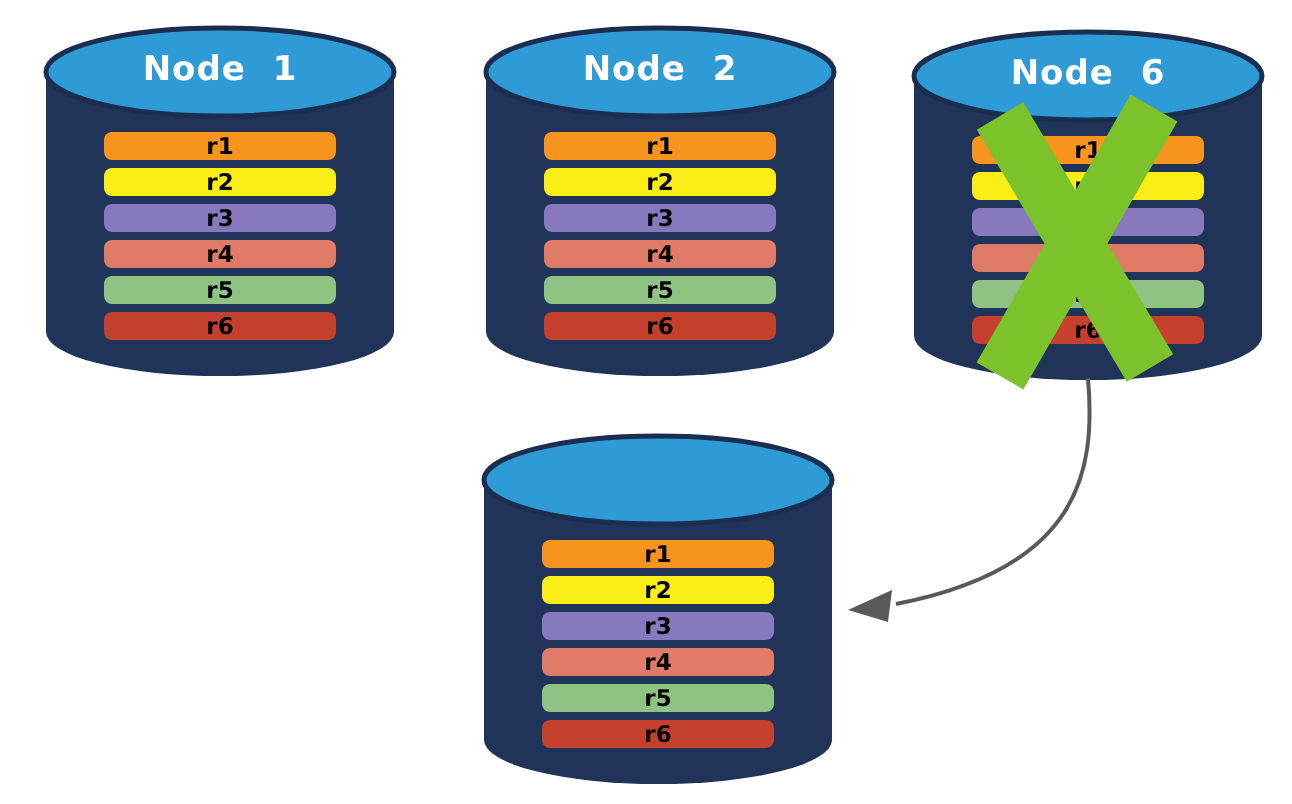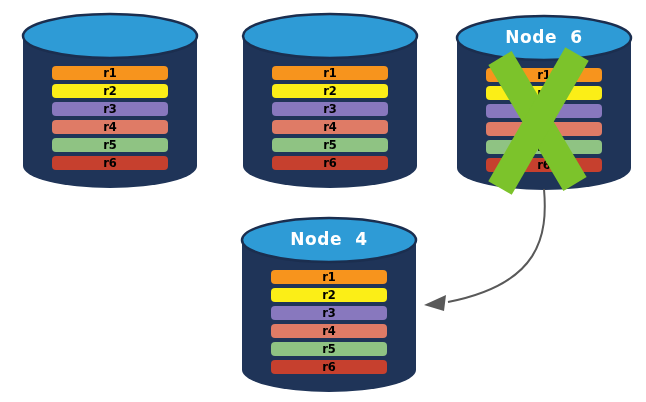--- a/index.html
+++ b/index.html
@@ -31,36 +31,38 @@
 <body>
 
 <div class="canvas" style="--cyl-body: #1F3458; --cyl-top: #2E9BD6; --cyl-outline: #1B2E4F; --x-color: #7CC32B; --arrow-color: #595959; --title-color: #FFFFFF; --bar-text: #000000;">
 
   <div class="node" style="left:20px;top:6px">
     <svg class="cyl" width="180" height="184" viewBox="0 0 180 184">
       <ellipse class="cyl-bottom" cx="90" cy="160" rx="87" ry="22"></ellipse>
       <rect class="cyl-side" x="3" y="30" width="174" height="130"></rect>
       <ellipse class="cyl-top" cx="90" cy="30" rx="87" ry="22"></ellipse>
     </svg>
+    <div class="node-title">Node 1</div>
     <div class="bars">
       <div class="bar" style="background: rgb(247, 148, 29);"><span>r1</span></div>
       <div class="bar" style="background: rgb(251, 238, 23);"><span>r2</span></div>
       <div class="bar" style="background: rgb(136, 120, 190);"><span>r3</span></div>
       <div class="bar" style="background: rgb(223, 123, 102);"><span>r4</span></div>
       <div class="bar" style="background: rgb(143, 195, 131);"><span>r5</span></div>
       <div class="bar" style="background: rgb(198, 64, 46);"><span>r6</span></div>
     </div>
   </div>
 
   <div class="node" style="left:240px;top:6px">
     <svg class="cyl" width="180" height="184" viewBox="0 0 180 184">
       <ellipse class="cyl-bottom" cx="90" cy="160" rx="87" ry="22"></ellipse>
       <rect class="cyl-side" x="3" y="30" width="174" height="130"></rect>
       <ellipse class="cyl-top" cx="90" cy="30" rx="87" ry="22"></ellipse>
     </svg>
+    <div class="node-title">Node 2</div>
     <div class="bars">
       <div class="bar" style="background: rgb(247, 148, 29);"><span>r1</span></div>
       <div class="bar" style="background: rgb(251, 238, 23);"><span>r2</span></div>
       <div class="bar" style="background: rgb(136, 120, 190);"><span>r3</span></div>
       <div class="bar" style="background: rgb(223, 123, 102);"><span>r4</span></div>
       <div class="bar" style="background: rgb(143, 195, 131);"><span>r5</span></div>
       <div class="bar" style="background: rgb(198, 64, 46);"><span>r6</span></div>
     </div>
   </div>
 
@@ -80,21 +82,20 @@
       <div class="bar" style="background: rgb(198, 64, 46);"><span>r6</span></div>
     </div>
   </div>
 
   <div class="node" style="left:239px;top:210px">
     <svg class="cyl" width="180" height="184" viewBox="0 0 180 184">
       <ellipse class="cyl-bottom" cx="90" cy="160" rx="87" ry="22"></ellipse>
       <rect class="cyl-side" x="3" y="30" width="174" height="130"></rect>
       <ellipse class="cyl-top" cx="90" cy="30" rx="87" ry="22"></ellipse>
     </svg>
-    <div class="node-title">Node 4</div>
     <div class="bars">
       <div class="bar" style="background: rgb(247, 148, 29);"><span>r1</span></div>
       <div class="bar" style="background: rgb(251, 238, 23);"><span>r2</span></div>
       <div class="bar" style="background: rgb(136, 120, 190);"><span>r3</span></div>
       <div class="bar" style="background: rgb(223, 123, 102);"><span>r4</span></div>
       <div class="bar" style="background: rgb(143, 195, 131);"><span>r5</span></div>
       <div class="bar" style="background: rgb(198, 64, 46);"><span>r6</span></div>
     </div>
   </div>
 

